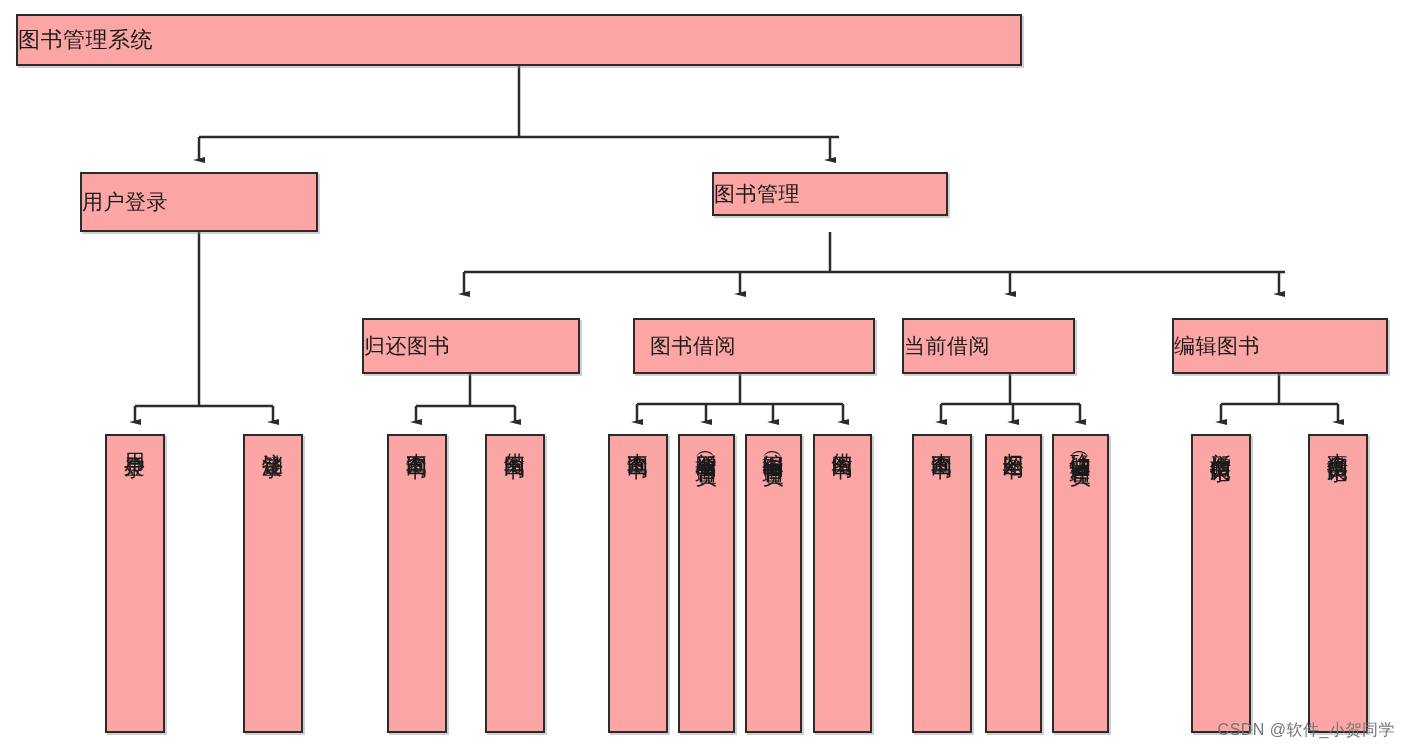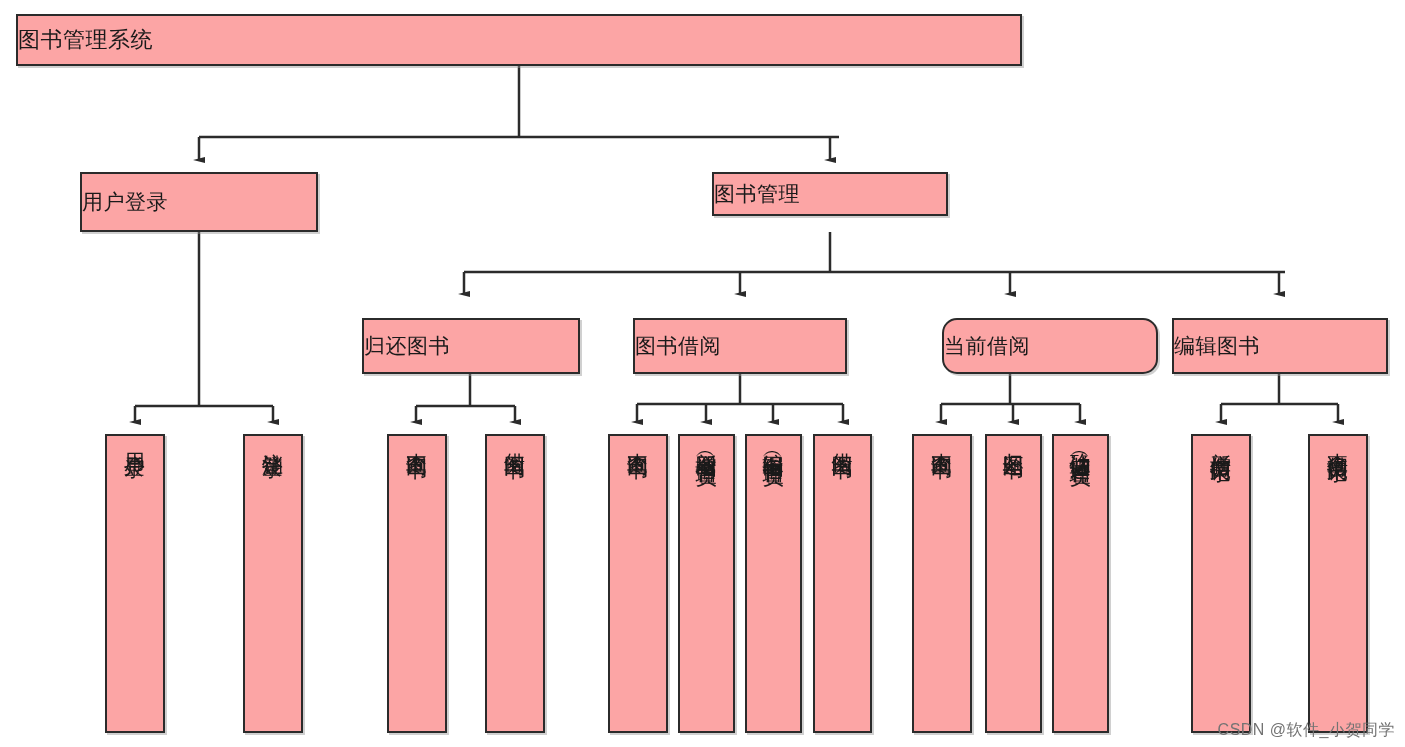--- a/index.html
+++ b/index.html
@@ -129,24 +129,24 @@
   <div class="node shadow" style="left:80px; top:172px; width:238px; height:60px;">
     <span class="label">用户登录</span>
   </div>
   <div class="node shadow" style="left:712px; top:172px; width:236px; height:44px;">
     <span class="label">图书管理</span>
   </div>
 
   <div class="node shadow" style="left:362px; top:318px; width:218px; height:56px;">
     <span class="label">归还图书</span>
   </div>
-  <div class="node shadow" style="left:633px; top:318px; width:214px; height:56px;">
+  <div class="node shadow" style="left:633px; top:318px; width:242px; height:56px;padding-left:15px;">
     <span class="label">图书借阅</span>
   </div>
-  <div class="node shadow" style="left:942px; top:318px; width:216px; height:56px;border-radius:15px;">
+  <div class="node shadow" style="left:902px; top:318px; width:173px; height:56px;">
     <span class="label">当前借阅</span>
   </div>
   <div class="node shadow" style="left:1172px; top:318px; width:216px; height:56px;">
     <span class="label">编辑图书</span>
   </div>
 
   <div class="node vert shadow" style="left:105px; top:434px; width:60px; height:299px;">
     <span class="label">用户登录</span>
   </div>
   <div class="node vert shadow" style="left:243px; top:434px; width:60px; height:299px;">

